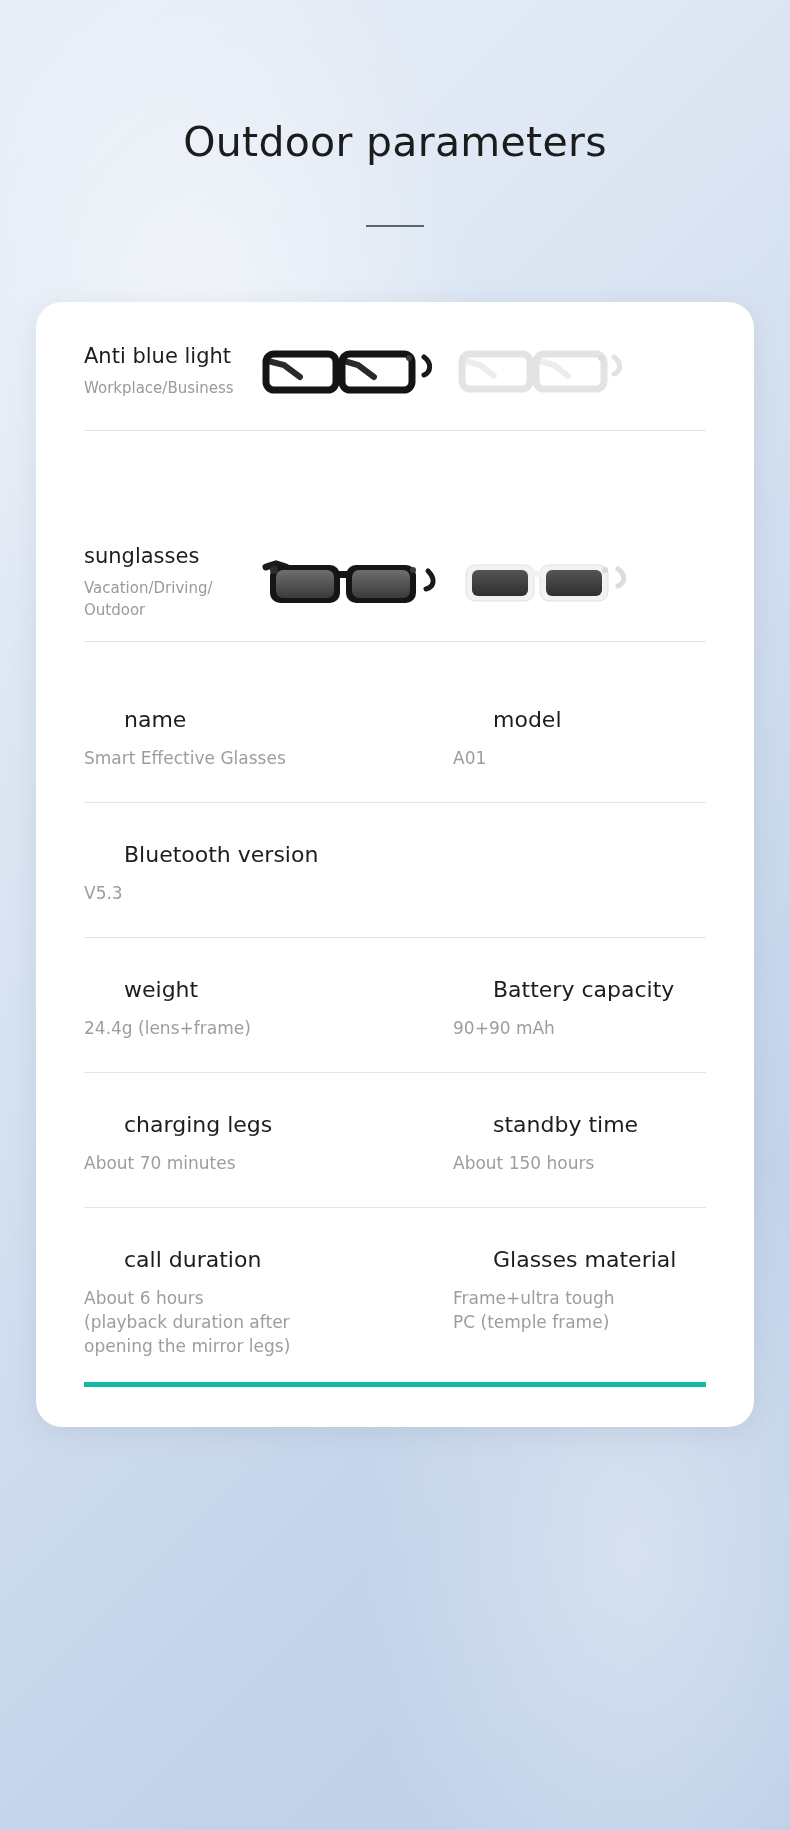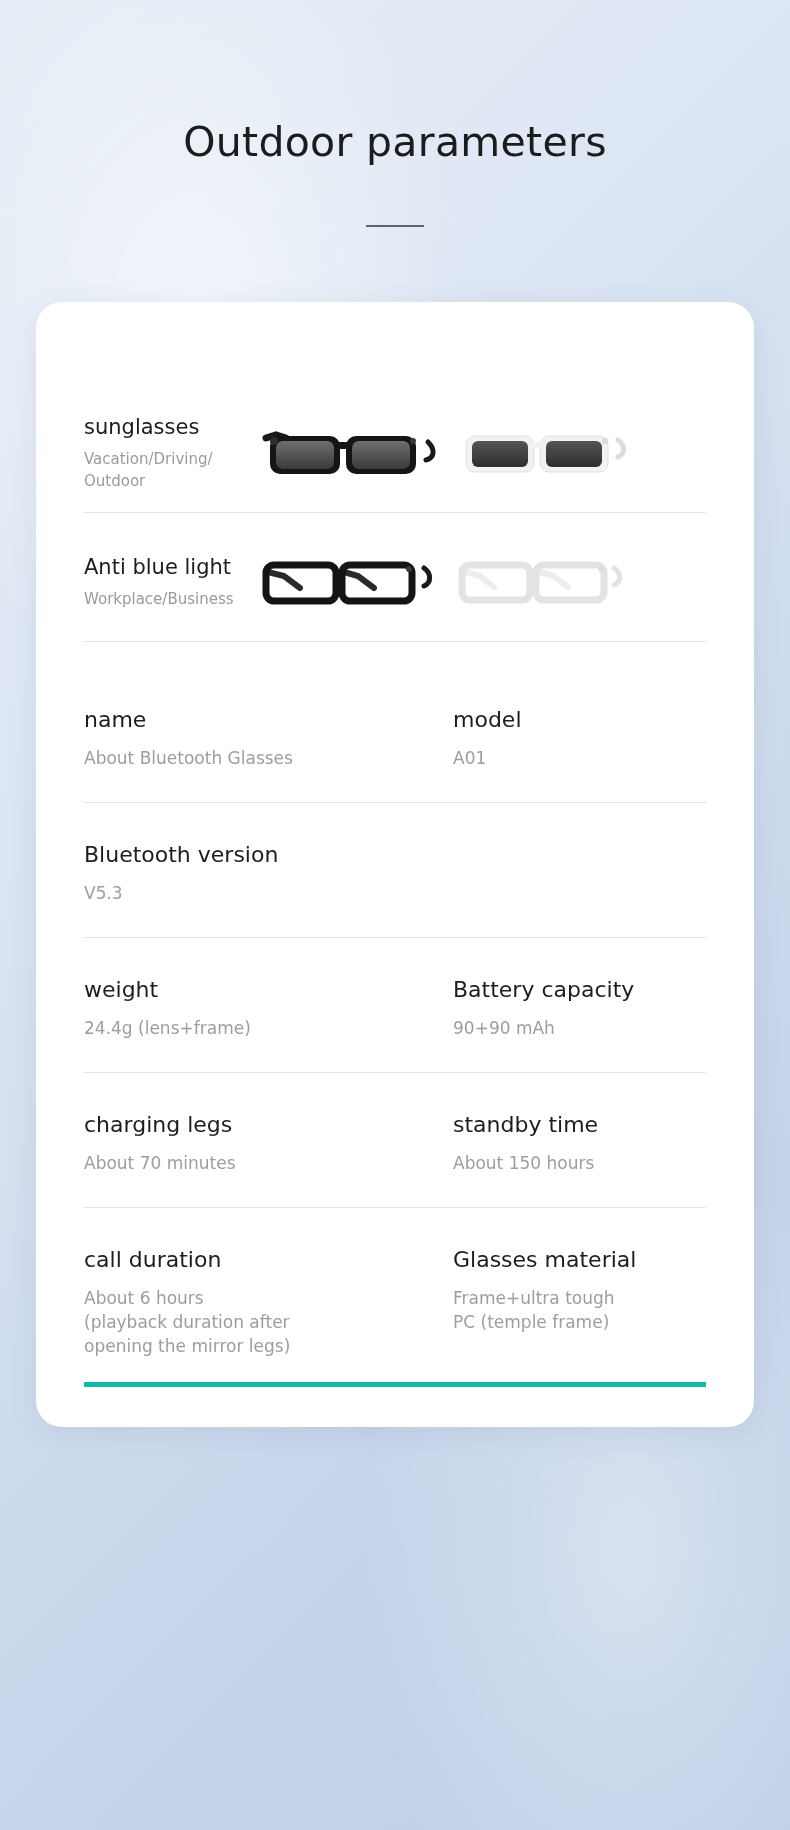--- a/index.html
+++ b/index.html
@@ -112,20 +112,21 @@
   .spec-cell {
     flex: 0 0 50%;
     box-sizing: border-box;
     padding-right: 10px;
   }
   .spec-cell.right { padding-left: 58px; }
   .spec-label {
     font-size: 22px;
     color: #1d1d1d;
     line-height: 1.25;
+    margin-left: 40px;
   }
   .spec-value {
     font-size: 17px;
     color: #9d9d9d;
     line-height: 1.42;
     margin-top: 12px;
     white-space: pre-line;
   }
   .pad-top { height: 26px; }
 </style>
@@ -134,20 +135,53 @@
 
 <div class="page-bg-glow"></div>
 <div class="page-bg-glow2"></div>
 
 <div class="header">
   <div class="title">Outdoor parameters</div>
   <div class="divider-line"></div>
 </div>
 
 <div class="card">
+
+  <div class="row">
+    <div class="glasses-row">
+      <div class="glasses-labels">
+        <div class="g-title">Anti blue light</div>
+        <div class="g-sub">Workplace/Business</div>
+      </div>
+      <div class="glasses-imgs">
+        <span>
+          <svg class="glasses-svg" width="178" height="56" viewBox="0 0 178 56">
+            <path d="M166 14 C174 20 173 29 166 32" stroke="#1a1a1a" stroke-width="5" fill="none" stroke-linecap="round"></path>
+            <path d="M10 18 L26 22 L42 34" stroke="#2a2a2a" stroke-width="6" fill="none" stroke-linecap="round"></path>
+            <path d="M86 18 L100 22 L116 34" stroke="#2a2a2a" stroke-width="6" fill="none" stroke-linecap="round"></path>
+            <rect x="8" y="11" width="70" height="36" rx="8" fill="none" stroke="#141414" stroke-width="7"></rect>
+            <rect x="84" y="11" width="70" height="36" rx="8" fill="none" stroke="#141414" stroke-width="7"></rect>
+            <rect x="76" y="16" width="12" height="6" rx="3" fill="#141414"></rect>
+            <circle cx="151" cy="15" r="3" fill="#3a3a3a"></circle>
+          </svg>
+        </span>
+        <span>
+          <svg class="glasses-svg" width="172" height="54" viewBox="0 0 172 54">
+            <path d="M160 13 C168 19 167 27 160 30" stroke="#e2e2e2" stroke-width="5" fill="none" stroke-linecap="round"></path>
+            <path d="M12 17 L26 21 L40 32" stroke="#ededed" stroke-width="6" fill="none" stroke-linecap="round"></path>
+            <path d="M86 17 L100 21 L114 32" stroke="#ededed" stroke-width="6" fill="none" stroke-linecap="round"></path>
+            <rect x="8" y="10" width="68" height="35" rx="8" fill="none" stroke="#e3e3e3" stroke-width="7"></rect>
+            <rect x="82" y="10" width="68" height="35" rx="8" fill="none" stroke="#e3e3e3" stroke-width="7"></rect>
+            <rect x="74" y="15" width="12" height="6" rx="3" fill="#e3e3e3"></rect>
+            <circle cx="147" cy="14" r="3" fill="#dcdcdc"></circle>
+          </svg>
+        </span>
+      </div>
+    </div>
+  </div>
 
   <div class="row">
     <div class="glasses-row first">
       <div class="glasses-labels">
         <div class="g-title">sunglasses</div>
         <div class="g-sub">Vacation/Driving/
 Outdoor</div>
       </div>
       <div class="glasses-imgs">
         <span>
@@ -183,60 +217,27 @@
             <rect x="14" y="17" width="56" height="26" rx="6" fill="url(#lensDark2)"></rect>
             <rect x="88" y="17" width="56" height="26" rx="6" fill="url(#lensDark2)"></rect>
             <rect x="72" y="18" width="13" height="6" rx="3" fill="#f2f2f2"></rect>
             <circle cx="147" cy="17" r="3" fill="#d8d8d8"></circle>
           </svg>
         </span>
       </div>
     </div>
   </div>
 
-  <div class="row">
-    <div class="glasses-row">
-      <div class="glasses-labels">
-        <div class="g-title">Anti blue light</div>
-        <div class="g-sub">Workplace/Business</div>
-      </div>
-      <div class="glasses-imgs">
-        <span>
-          <svg class="glasses-svg" width="178" height="56" viewBox="0 0 178 56">
-            <path d="M166 14 C174 20 173 29 166 32" stroke="#1a1a1a" stroke-width="5" fill="none" stroke-linecap="round"></path>
-            <path d="M10 18 L26 22 L42 34" stroke="#2a2a2a" stroke-width="6" fill="none" stroke-linecap="round"></path>
-            <path d="M86 18 L100 22 L116 34" stroke="#2a2a2a" stroke-width="6" fill="none" stroke-linecap="round"></path>
-            <rect x="8" y="11" width="70" height="36" rx="8" fill="none" stroke="#141414" stroke-width="7"></rect>
-            <rect x="84" y="11" width="70" height="36" rx="8" fill="none" stroke="#141414" stroke-width="7"></rect>
-            <rect x="76" y="16" width="12" height="6" rx="3" fill="#141414"></rect>
-            <circle cx="151" cy="15" r="3" fill="#3a3a3a"></circle>
-          </svg>
-        </span>
-        <span>
-          <svg class="glasses-svg" width="172" height="54" viewBox="0 0 172 54">
-            <path d="M160 13 C168 19 167 27 160 30" stroke="#e2e2e2" stroke-width="5" fill="none" stroke-linecap="round"></path>
-            <path d="M12 17 L26 21 L40 32" stroke="#ededed" stroke-width="6" fill="none" stroke-linecap="round"></path>
-            <path d="M86 17 L100 21 L114 32" stroke="#ededed" stroke-width="6" fill="none" stroke-linecap="round"></path>
-            <rect x="8" y="10" width="68" height="35" rx="8" fill="none" stroke="#e3e3e3" stroke-width="7"></rect>
-            <rect x="82" y="10" width="68" height="35" rx="8" fill="none" stroke="#e3e3e3" stroke-width="7"></rect>
-            <rect x="74" y="15" width="12" height="6" rx="3" fill="#e3e3e3"></rect>
-            <circle cx="147" cy="14" r="3" fill="#dcdcdc"></circle>
-          </svg>
-        </span>
-      </div>
-    </div>
-  </div>
-
   <div class="pad-top"></div>
 
   <div class="row">
     <div class="spec-row">
       <div class="spec-cell">
         <div class="spec-label">name</div>
-        <div class="spec-value">About Bluetooth Glasses</div>
+        <div class="spec-value">Smart Effective Glasses</div>
       </div>
       <div class="spec-cell right">
         <div class="spec-label">model</div>
         <div class="spec-value">A01</div>
       </div>
     </div>
   </div>
 
   <div class="row">
     <div class="spec-row">

